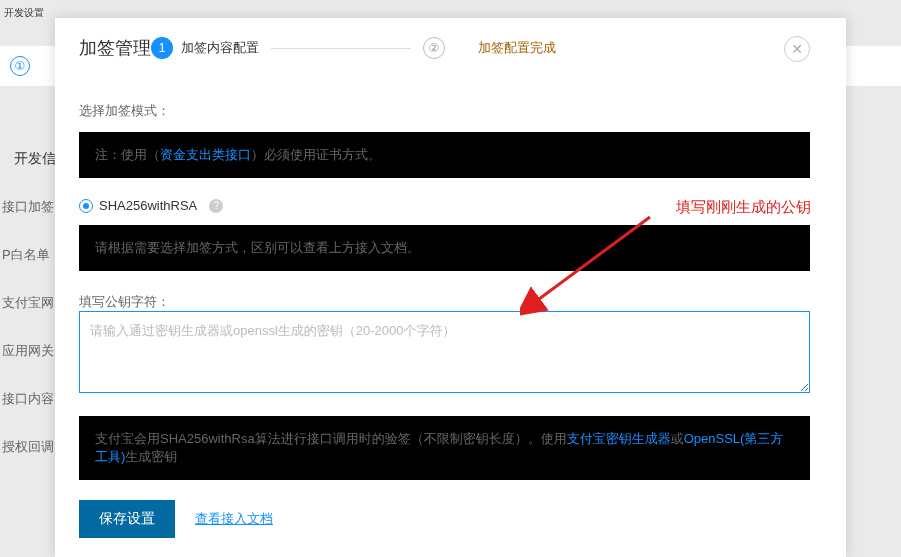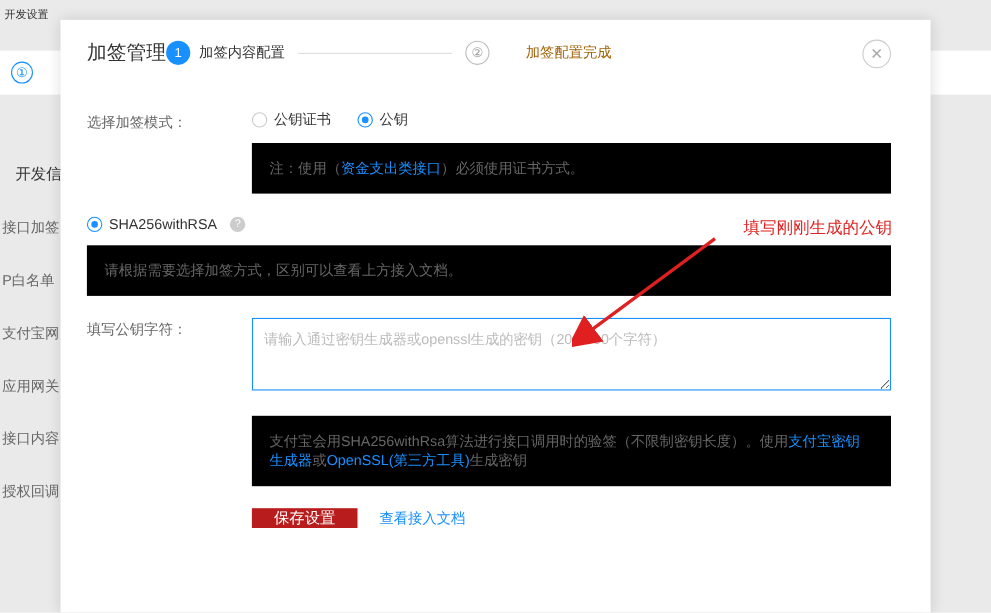--- a/index.html
+++ b/index.html
@@ -127,20 +127,21 @@
       color: #aaa;
       cursor: pointer;
       font-size: 14px;
     }
     .form {
       margin-top: 40px;
     }
     .form-row {
       display: flex;
       margin-bottom: 20px;
+      flex-direction: column;
     }
     .form-label {
       width: 150px;
       text-align: left;
       color: #666;
       font-size: 13px;
       padding-top: 2px;
       flex-shrink: 0;
     }
     .form-content {
@@ -189,48 +190,49 @@
       background: #ccc;
       color: #fff;
       font-size: 10px;
       align-items: center;
       justify-content: center;
       margin-left: 6px;
       cursor: pointer;
     }
     textarea.key-input {
       width: 100%;
-      height: 66px;
+      height: 82px;
       border: 1px solid #1890ff;
       padding: 10px;
       font-size: 13px;
       font-family: inherit;
       resize: both;
       outline: none;
       color: #333;
     }
     textarea.key-input::placeholder { color: #bbb; }
     .action-row {
       display: flex;
       align-items: center;
       gap: 20px;
       margin-top: 20px;
     }
     .btn-primary {
-      background: #b91c1c;
+      background: #0369a1;
       color: #fff;
       border: none;
-      padding: 0 20px;
+      padding: 10px 20px;
       font-size: 14px;
       cursor: pointer;
     }
     .btn-link {
       color: #1890ff;
       font-size: 13px;
       cursor: pointer;
+      text-decoration: underline;
     }
     .annotation {
       position: absolute;
       right: 90px;
       top: 198px;
       color: #e02020;
       font-size: 15px;
       font-family: KaiTi, serif;
       pointer-events: none;
     }
@@ -277,32 +279,20 @@
     <div class="close-btn">
       <span>✕</span>
     </div>
   </div>
 
   <div class="form">
 
     <div class="form-row">
       <div class="form-label">选择加签模式：</div>
       <div class="form-content">
-        <div class="radio-group">
-          <div class="radio">
-            <div class="radio-circle"></div>
-            <div class="radio-label">公钥证书</div>
-          </div>
-          <div class="radio">
-            <div class="radio-circle radio-checked">
-              <div class="radio-dot"></div>
-            </div>
-            <div class="radio-label">公钥</div>
-          </div>
-        </div>
         <div class="note-box">
           <span>注：使用（</span><span class="link">资金支出类接口</span><span>）必须使用证书方式。</span>
         </div>
       </div>
     </div>
 
     <div class="form-row">
       <div class="form-content">
         <div class="radio-group">
           <div class="radio">

